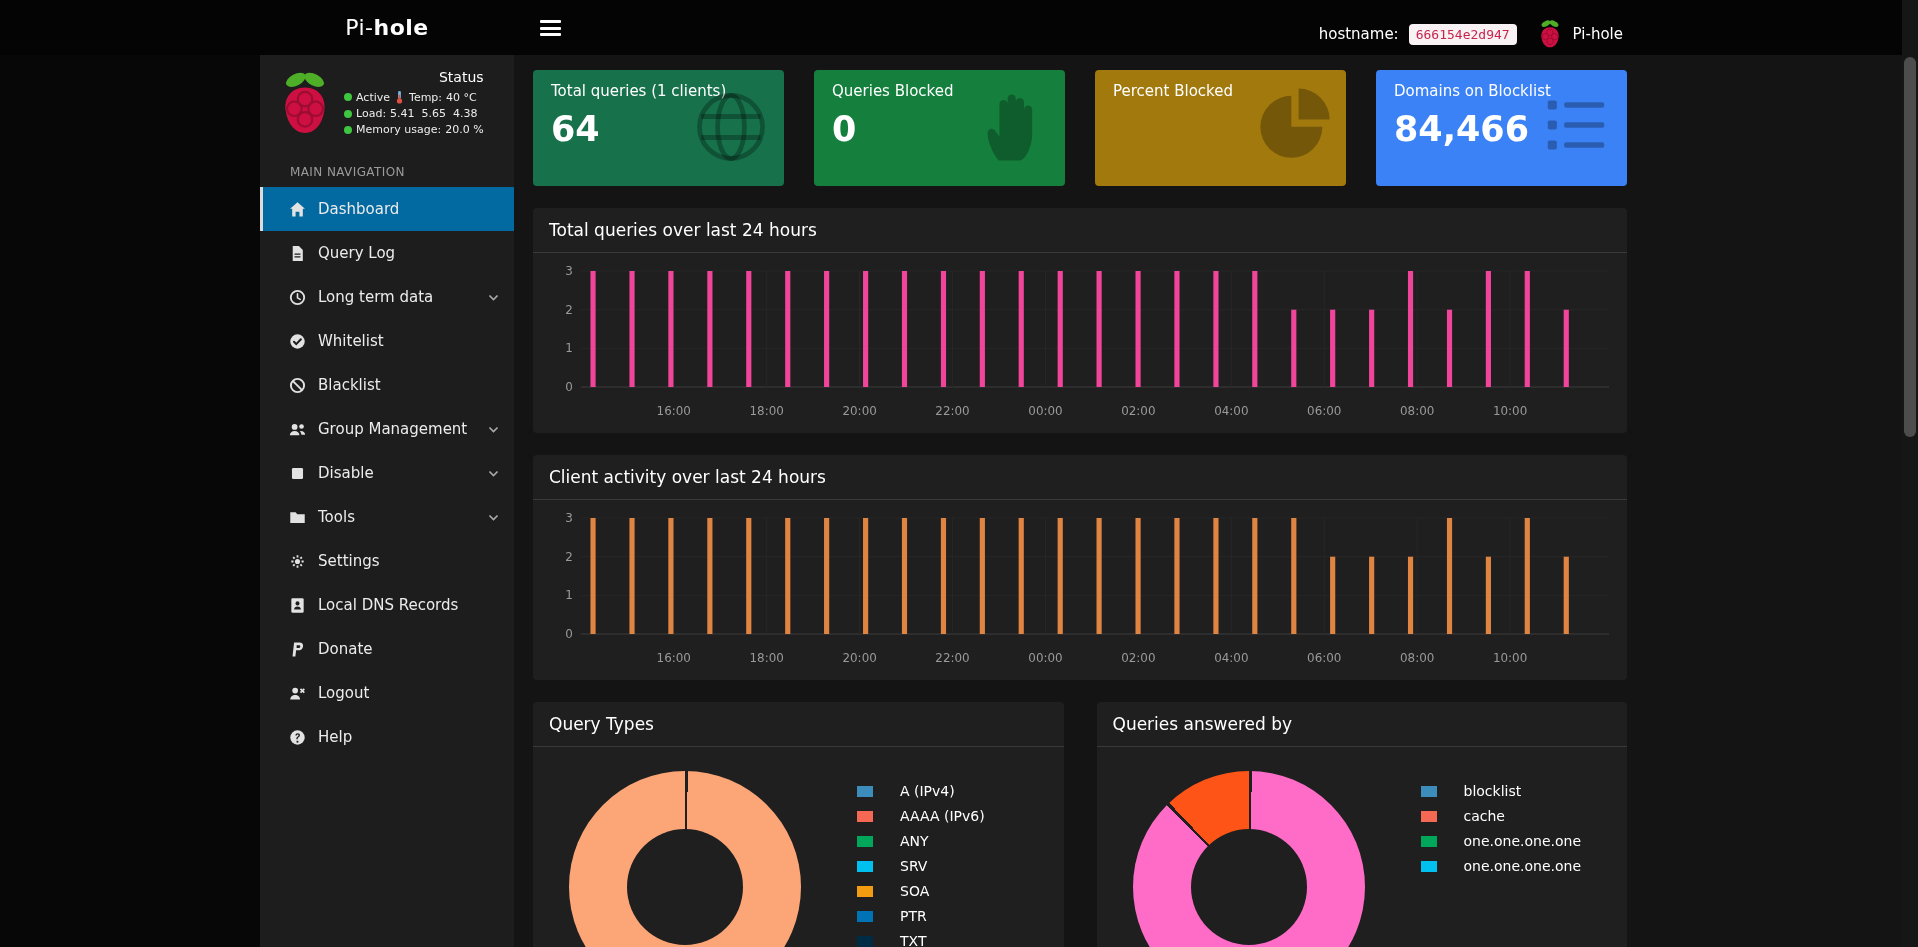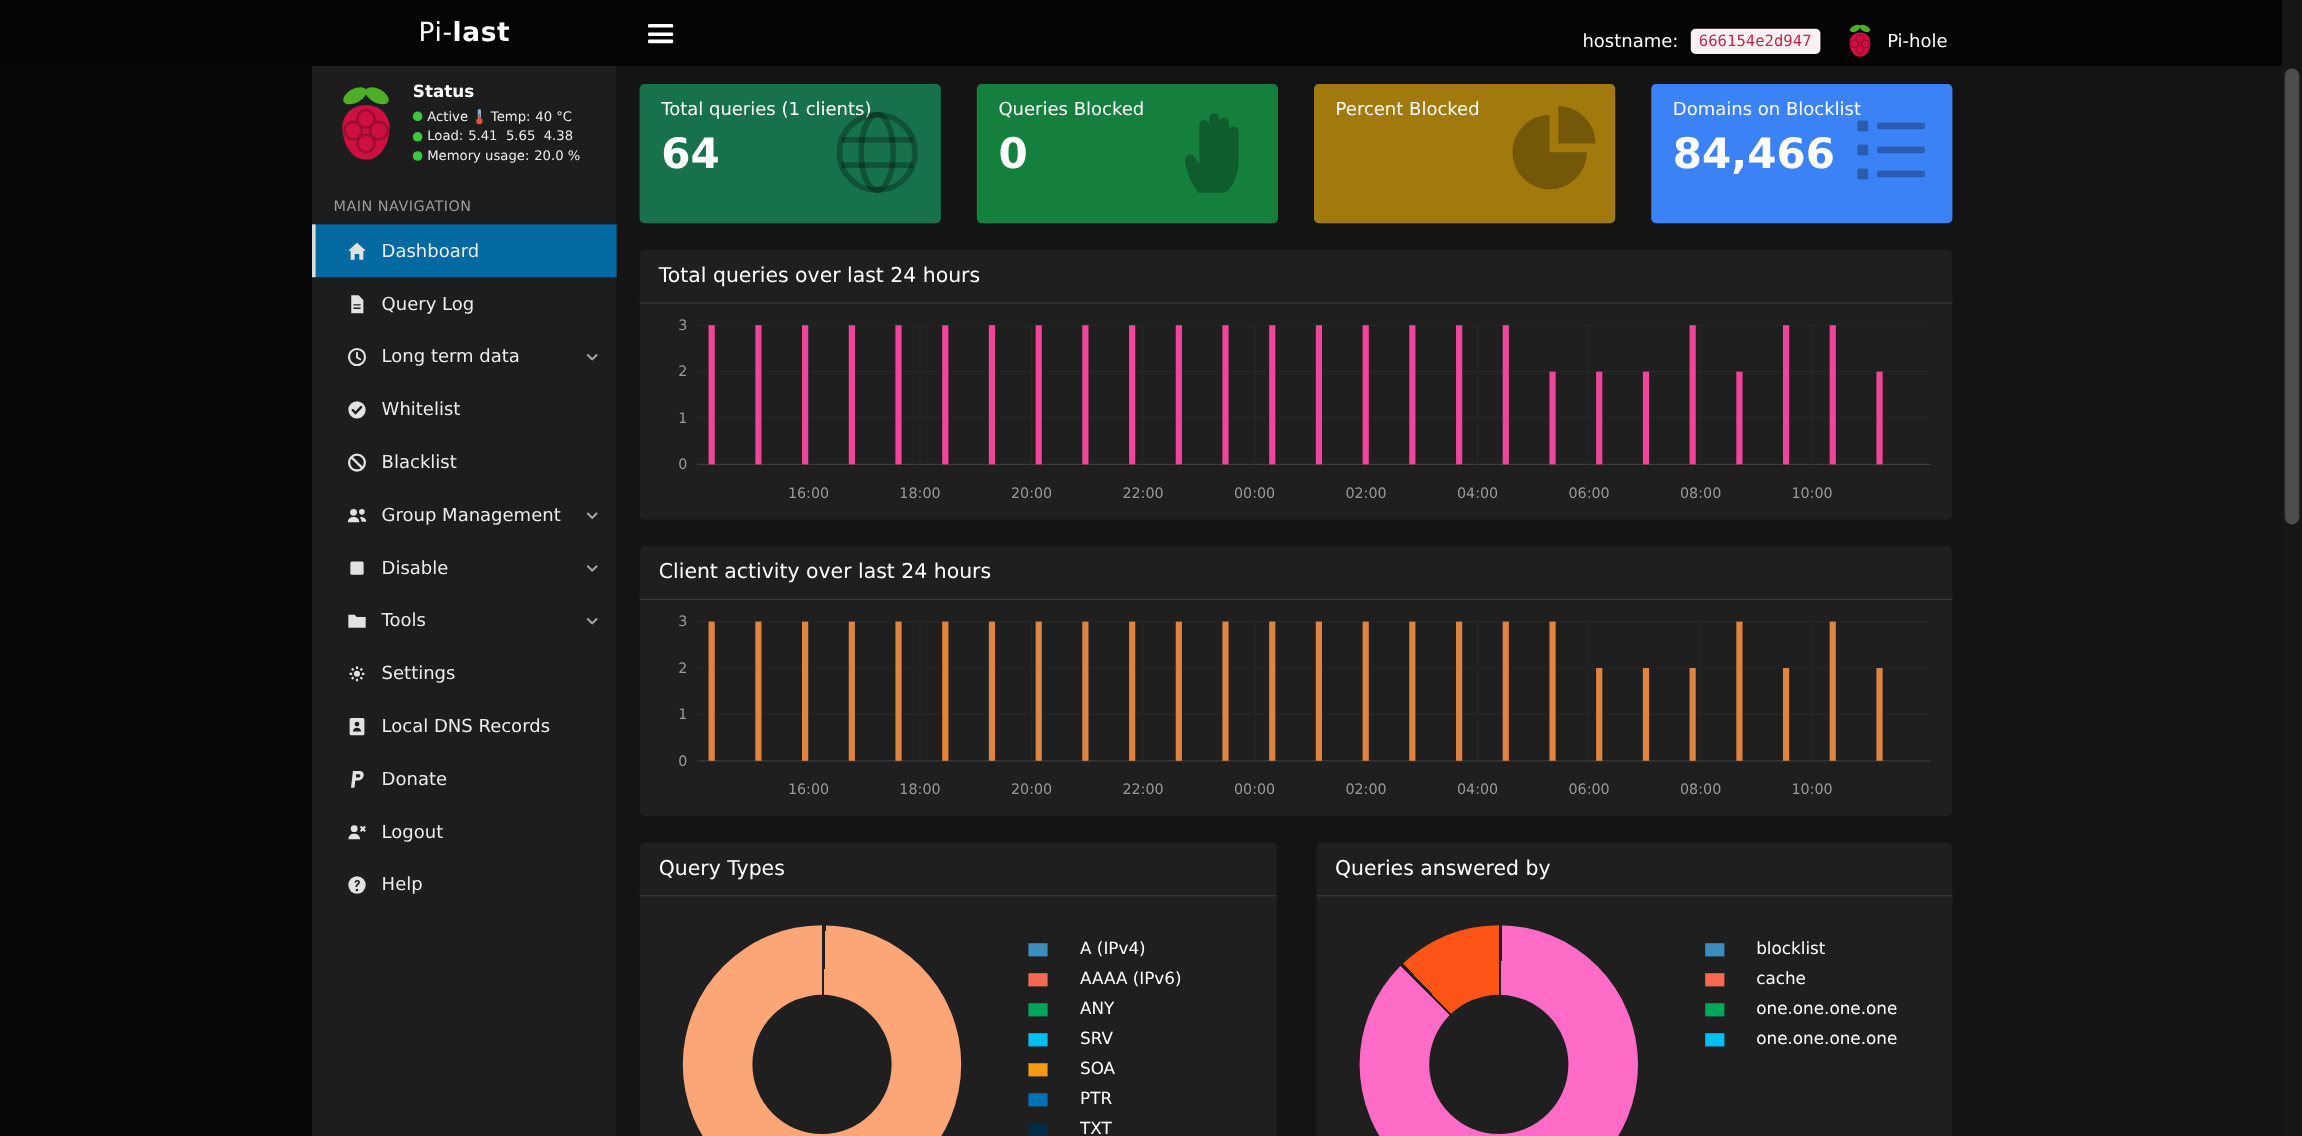--- a/index.html
+++ b/index.html
@@ -17,25 +17,25 @@
     font-size:13px;padding:3px 7px;border-radius:4px;}
   .nav-rasp{display:inline-flex;margin-left:10px;}
   .app-name{color:#fff;font-size:15px;}
   
   .layout{display:flex;width:1918px;height:947px;}
   .left-gutter{width:260px;background:#070707;}
   .sidebar{width:254px;background:#1d1d1d;box-sizing:border-box;padding-top:55px;flex-shrink:0;}
   .main{flex:1;background:#141414;box-sizing:border-box;padding-top:55px;}
   
   .status{display:flex;padding:14px 10px 12px 16px;gap:10px;}
-  .status-title{color:#fff;font-weight:700;font-size:14px;margin-bottom:5px;}
+  .status-title{color:#fff;font-weight:400;font-size:14px;margin-bottom:5px;text-align:right;}
   .status-line{display:flex;align-items:center;gap:4px;font-size:11px;color:#ececec;margin-top:3px;white-space:pre;}
   .dot{width:8px;height:8px;border-radius:50%;background:#3ec73e;display:inline-block;flex-shrink:0;}
   .thermo{display:inline-flex;margin:0 1px;}
-  .nav-header{color:#9b9b9b;font-size:12px;padding:12px 16px 8px 18px;letter-spacing:.4px;}
+  .nav-header{color:#9b9b9b;font-size:12px;padding:12px 16px 8px 30px;letter-spacing:.4px;}
   
   .menu{display:block;}
   .menu-item{display:flex;align-items:center;gap:12px;padding:13px 14px 13px 25px;color:#ececec;
     font-size:15px;border-left:3px solid transparent;cursor:pointer;text-decoration:none;}
   .menu-item.active{background:#0369a1;border-left-color:#dcdcdc;}
   .mi-icon{width:18px;display:inline-flex;justify-content:center;flex-shrink:0;}
   .mi-label{flex:1;}
   .mi-chevron{display:inline-flex;}
   
   .content{width:1094px;margin:15px 0 0 19px;}
@@ -58,21 +58,21 @@
   .legend li{display:flex;align-items:center;gap:27px;margin-bottom:9px;color:#fff;font-size:14px;cursor:pointer;text-align:right;}
   .chip{width:16px;height:11px;display:inline-block;flex-shrink:0;}
   
   .scrollbar{position:fixed;right:0;top:0;width:16px;height:947px;background:#161616;z-index:60;}
   .scrollbar .thumb{position:absolute;left:2px;top:57px;width:12px;height:380px;background:#4d4d4d;border-radius:6px;}
 </style>
 </head>
 <body>
 
 <div class="navbar">
-  <div class="brand"><span>Pi-</span><b>last</b></div>
+  <div class="brand"><span>Pi-</span><b>hole</b></div>
   <div class="hamburger">
       <span></span>
       <span></span>
       <span></span>
     </div>
   <div class="nav-right">
     <span class="host-label">hostname:</span>
     <code class="host-value">666154e2d947</code>
     <span class="nav-rasp">
         <svg viewBox="0 0 60 70" width="26" height="30">

